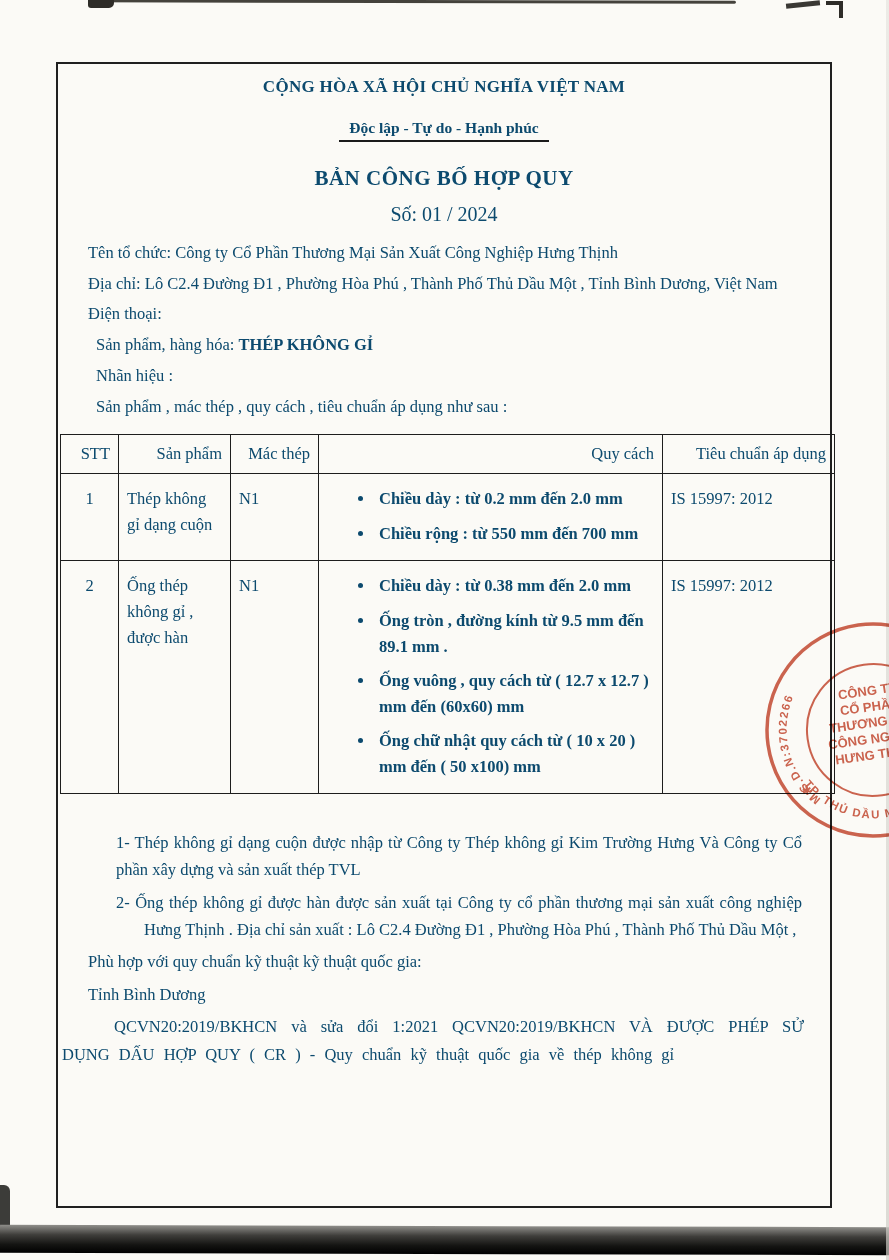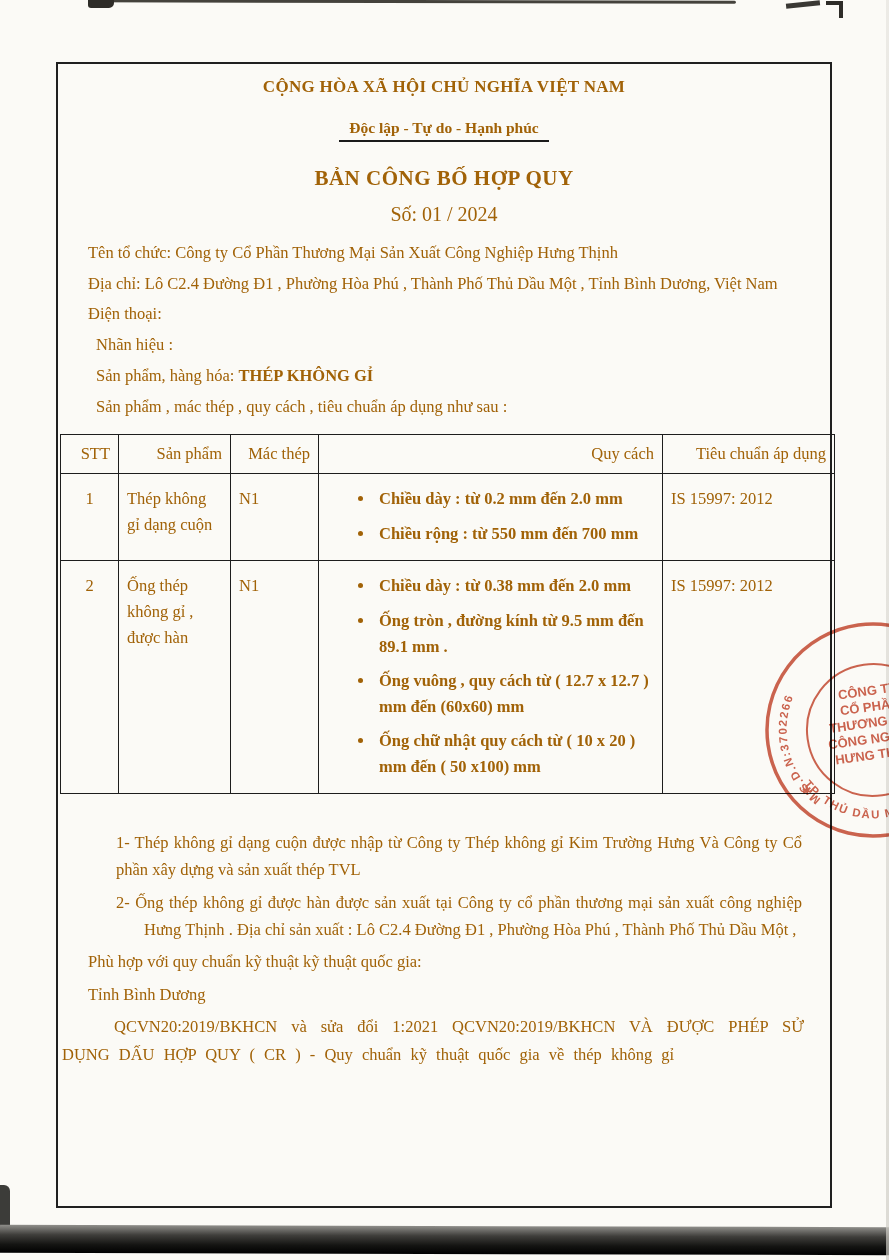--- a/index.html
+++ b/index.html
@@ -3,21 +3,21 @@
 <meta charset="utf-8">
 <style>
   html,body{margin:0;padding:0;background:#e8e6e1;}
   .page{
     position:relative;
     width:889px;height:1260px;
     margin:0 auto;
     background:#fbfaf6;
     overflow:hidden;
     font-family:"Liberation Serif","DejaVu Serif",serif;
-    color:#a16207;
+    color:#0c4a6e;
   }
   
   .scan-top-line{position:absolute;left:88px;top:0;width:648px;height:3px;background:#44423c;border-radius:2px;transform:rotate(.12deg);}
   .scan-top-blob{position:absolute;left:88px;top:0;width:26px;height:8px;background:#2e2c28;border-radius:0 0 5px 3px;}
   .scan-tr-1{position:absolute;left:786px;top:2px;width:34px;height:5px;background:#3a3834;transform:rotate(-6deg);}
   .scan-tr-2{position:absolute;left:826px;top:1px;width:13px;height:13px;border-top:4px solid #2e2c28;border-right:4px solid #2e2c28;}
   .scan-bottom{position:absolute;left:0;top:1226px;width:889px;height:28px;transform:rotate(.15deg);
     background:linear-gradient(180deg,#8f8e8a 0%,#3f3e3b 35%,#141412 70%,#000 100%);}
   .scan-corner-bl{position:absolute;left:0;top:1185px;width:10px;height:60px;background:#1a1a18;border-radius:0 6px 6px 0;opacity:.85;}
   .scan-right-edge{position:absolute;right:0;top:0;width:3px;height:100%;background:linear-gradient(#e6e4df,#cfcdc6);opacity:.7;}
@@ -86,22 +86,22 @@
       <span class="motto">Độc lập - Tự do - Hạnh phúc</span>
     </div>
 
     <div class="doc-title">BẢN CÔNG BỐ HỢP QUY</div>
     <div class="doc-number">Số: 01 / 2024</div>
 
     <p class="para first">Tên tổ chức: Công ty Cổ Phần Thương Mại Sản Xuất Công Nghiệp Hưng Thịnh</p>
     <p class="para">Địa chỉ: Lô C2.4 Đường Đ1 , Phường Hòa Phú , Thành Phố Thủ Dầu Một , Tỉnh Bình Dương, Việt Nam</p>
     <p class="para">Điện thoại:</p>
 
+    <p class="para indent"><span>Sản phẩm, hàng hóa:</span> <span class="bold">THÉP KHÔNG GỈ</span></p>
     <p class="para indent">Nhãn hiệu :</p>
-    <p class="para indent"><span>Sản phẩm, hàng hóa:</span> <span class="bold">THÉP KHÔNG GỈ</span></p>
     <p class="para indent">Sản phẩm , mác thép , quy cách , tiêu chuẩn áp dụng như sau :</p>
 
     <table class="spec">
       <colgroup>
         <col style="width:58px">
           <col style="width:112px">
           <col style="width:88px">
           <col style="width:344px">
           <col style="width:172px">
       </colgroup>

